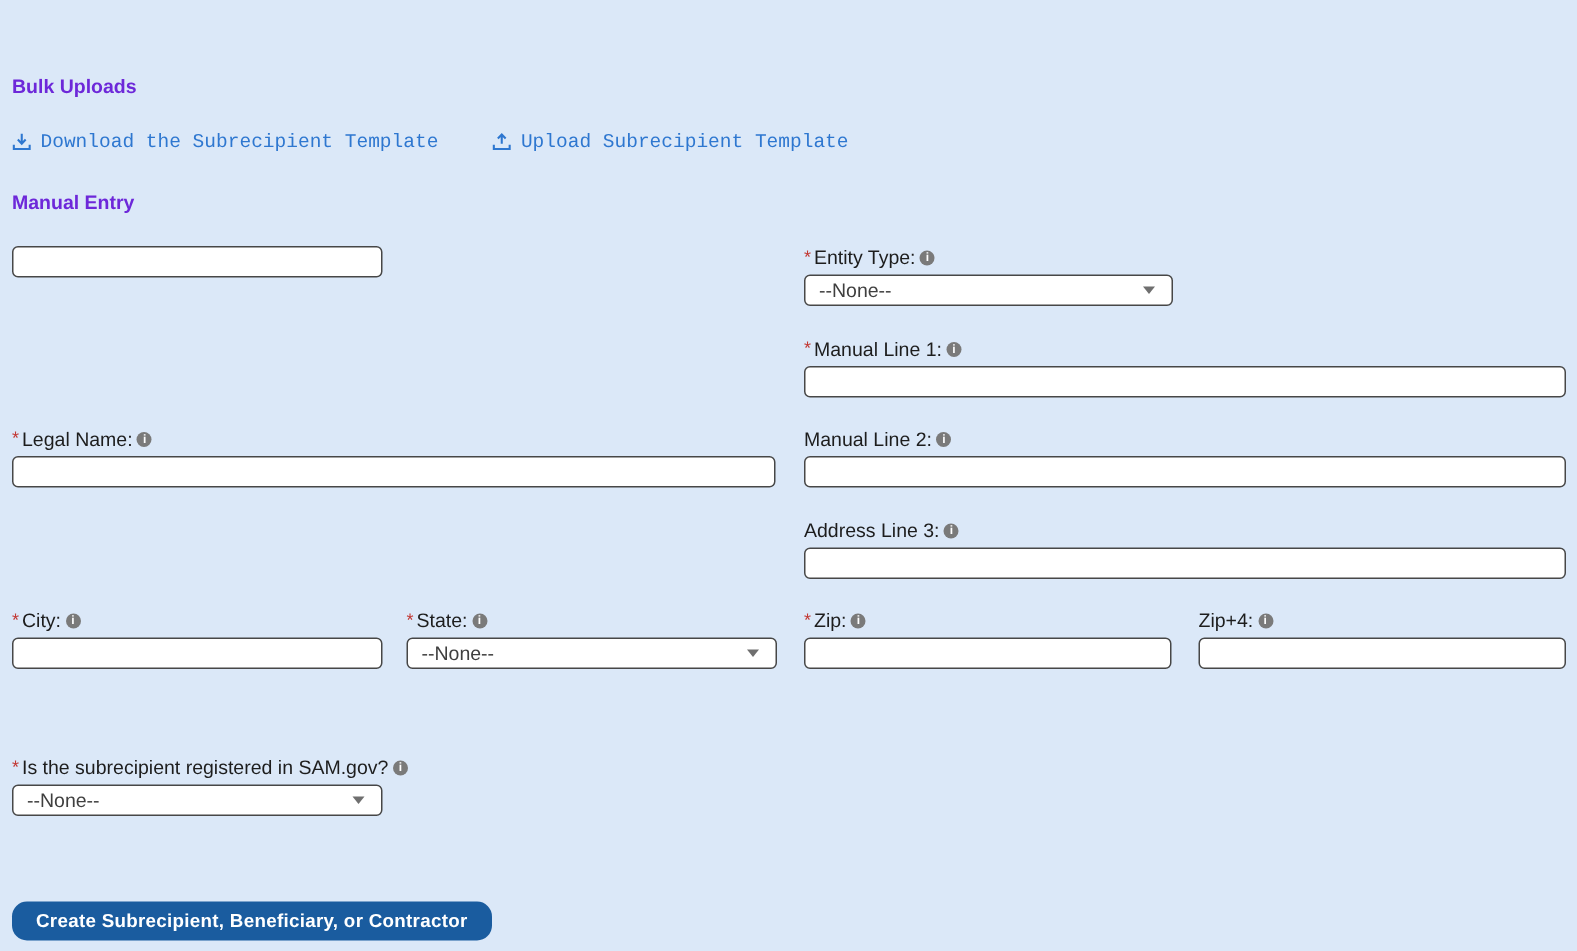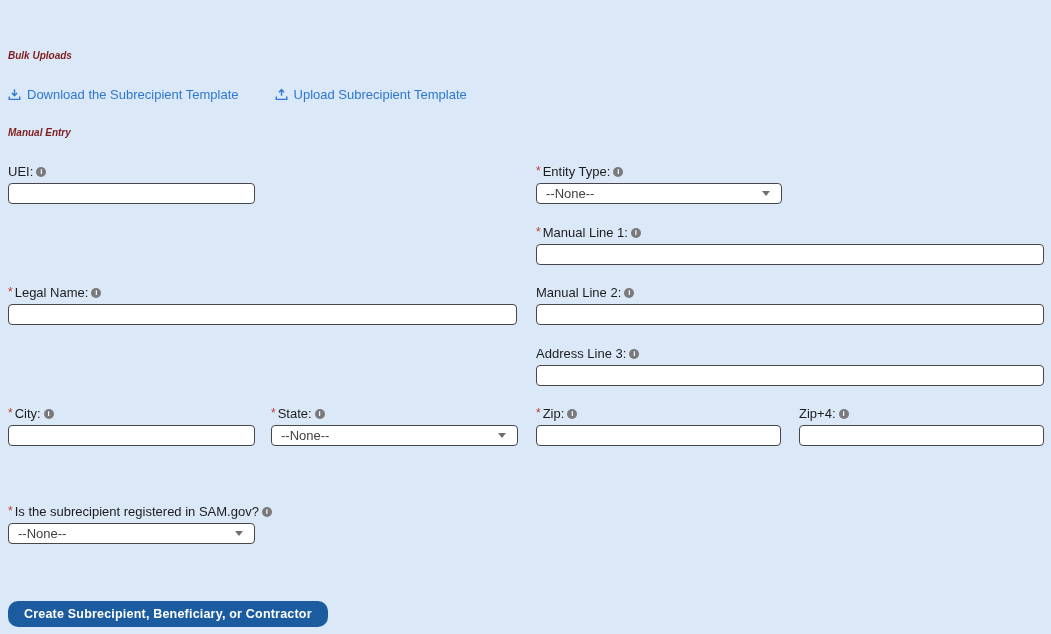--- a/index.html
+++ b/index.html
@@ -15,38 +15,38 @@
     overflow:hidden;
   }
   .abs{position:absolute;}
   .page-title{
     font-size:16.5px;
     font-weight:700;
     color:#1a1a1a;
     letter-spacing:.2px;
   }
   .section-heading{
-    font-size:10px;
-    font-weight:700;
-    color:#7f1d1d;
-    font-style:italic;
+    font-size:13px;
+    font-weight:700;
+    color:#6d28d9;
   }
   .links-row{
     display:flex;
     align-items:center;
     gap:36px;
   }
   .tpl-link{
     display:inline-flex;
     align-items:center;
     gap:6px;
     color:#2e77d0;
     font-size:13px;
     text-decoration:none;
     cursor:pointer;
+    font-family:Liberation Mono, monospace;
   }
   .tpl-link svg{display:block;}
   .field{position:absolute;}
   .lbl{
     display:flex;
     align-items:flex-start;
     white-space:nowrap;
     height:15px;
     margin-bottom:4px;
     font-size:13px;
@@ -156,25 +156,20 @@
           <path d="M1.5 10.5 v3.5 h13 v-3.5" fill="none" stroke="#2e77d0" stroke-width="1.7"></path>
         </svg>
       </span>
       <span>Upload Subrecipient Template</span>
     </a>
   </div>
 
   <div class="abs section-heading" style="left:8px;top:127px;">Manual Entry</div>
 
   <div class="field" style="left:8px;top:164px;width:247px;">
-    <div class="lbl">
-
-      <span>UEI:</span>
-      <span class="info-icon"></span>
-    </div>
     <input class="ti" value="" style="">
   </div>
 
   <div class="field" style="left:536px;top:164px;width:246px;">
     <div class="lbl">
       <span class="req">*</span>
       <span>Entity Type:</span>
       <span class="info-icon"></span>
     </div>
     <div class="select">

